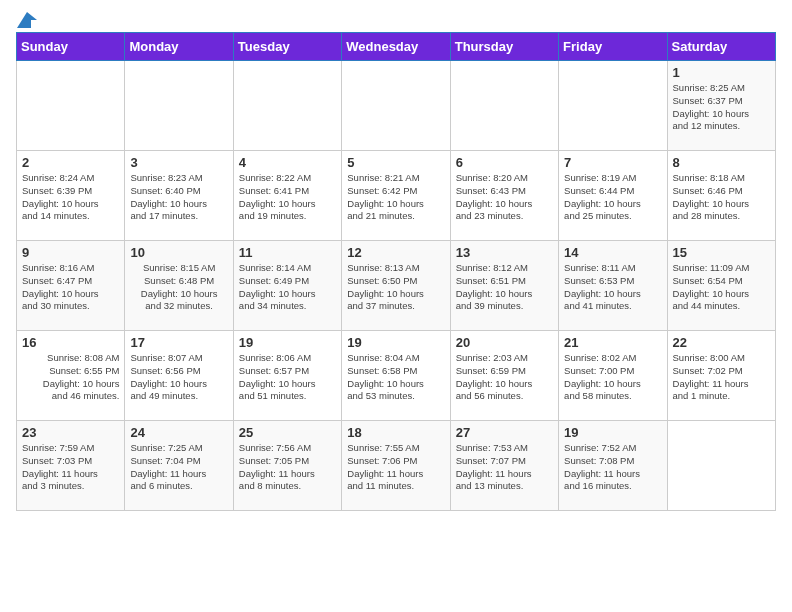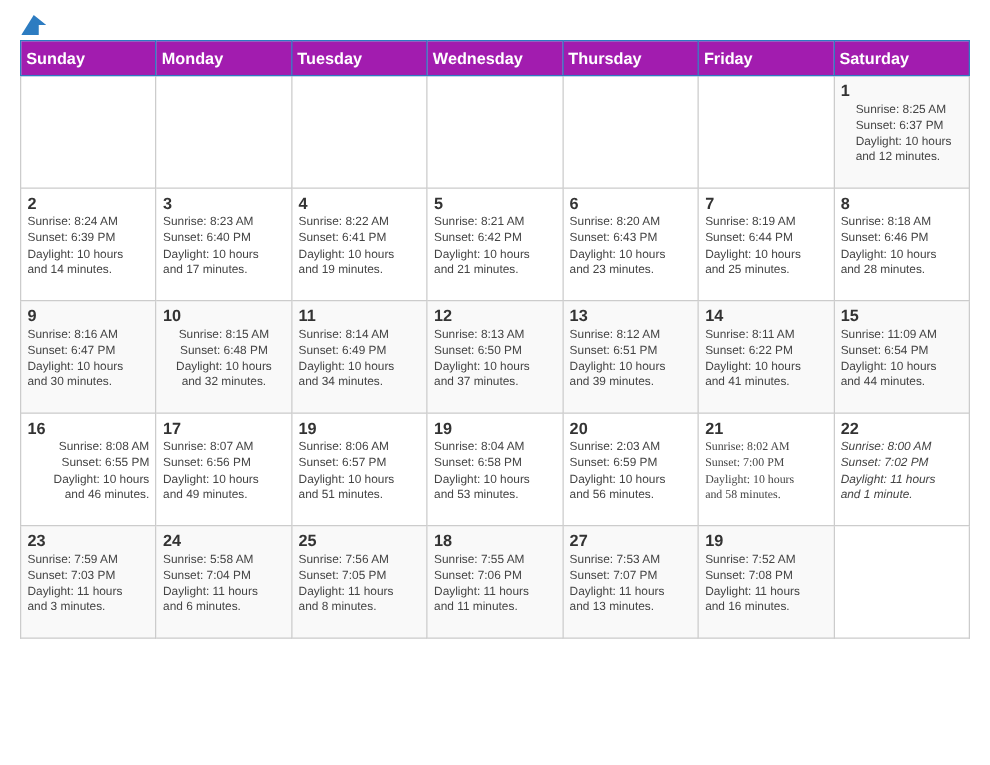--- a/index.html
+++ b/index.html
@@ -33,21 +33,21 @@
     .calendar-subtitle {
       font-size: 14px;
       color: #555;
     }
     table {
       width: 100%;
       border-collapse: collapse;
       table-layout: fixed;
     }
     thead tr th {
-      background-color: #a21caf;
+      background-color: #6d28d9;
       color: #fff;
       font-size: 13px;
       font-weight: bold;
       padding: 6px 4px;
       text-align: left;
       border: 1px solid #2d7cc1;
     }
     tbody tr td {
       border: 1px solid #ccc;
       vertical-align: top;
@@ -109,21 +109,21 @@
   <tbody id="calendar-body">
   <tr>
         <td class="empty-cell"></td>
         <td class="empty-cell"></td>
         <td class="empty-cell"></td>
         <td class="empty-cell"></td>
         <td class="empty-cell"></td>
         <td class="empty-cell"></td>
         <td>
           <div class="day-number">1</div>
-          <div class="day-info" style="white-space: pre-line; margin-left: 12px;">Sunrise: 8:25 AM
+          <div class="day-info" style="white-space: pre-line;">Sunrise: 8:25 AM
 Sunset: 6:37 PM
 Daylight: 10 hours
 and 12 minutes.</div>
         </td>
       </tr>
       <tr>
         <td>
           <div class="day-number">2</div>
           <div class="day-info" style="white-space: pre-line;">Sunrise: 8:24 AM
 Sunset: 6:39 PM
@@ -205,21 +205,21 @@
         <td>
           <div class="day-number">13</div>
           <div class="day-info" style="white-space: pre-line;">Sunrise: 8:12 AM
 Sunset: 6:51 PM
 Daylight: 10 hours
 and 39 minutes.</div>
         </td>
         <td>
           <div class="day-number">14</div>
           <div class="day-info" style="white-space: pre-line;">Sunrise: 8:11 AM
-Sunset: 6:22 PM
+Sunset: 6:53 PM
 Daylight: 10 hours
 and 41 minutes.</div>
         </td>
         <td>
           <div class="day-number">15</div>
           <div class="day-info" style="white-space: pre-line;">Sunrise: 11:09 AM
 Sunset: 6:54 PM
 Daylight: 10 hours
 and 44 minutes.</div>
         </td>
@@ -255,44 +255,44 @@
         </td>
         <td>
           <div class="day-number">20</div>
           <div class="day-info" style="white-space: pre-line;">Sunrise: 2:03 AM
 Sunset: 6:59 PM
 Daylight: 10 hours
 and 56 minutes.</div>
         </td>
         <td>
           <div class="day-number">21</div>
-          <div class="day-info" style="white-space: pre-line; font-family: Liberation Serif, serif;">Sunrise: 8:02 AM
+          <div class="day-info" style="white-space: pre-line;">Sunrise: 8:02 AM
 Sunset: 7:00 PM
 Daylight: 10 hours
 and 58 minutes.</div>
         </td>
         <td>
           <div class="day-number">22</div>
-          <div class="day-info" style="white-space: pre-line; font-style: italic;">Sunrise: 8:00 AM
+          <div class="day-info" style="white-space: pre-line;">Sunrise: 8:00 AM
 Sunset: 7:02 PM
 Daylight: 11 hours
 and 1 minute.</div>
         </td>
       </tr>
       <tr>
         <td>
           <div class="day-number">23</div>
           <div class="day-info" style="white-space: pre-line;">Sunrise: 7:59 AM
 Sunset: 7:03 PM
 Daylight: 11 hours
 and 3 minutes.</div>
         </td>
         <td>
           <div class="day-number">24</div>
-          <div class="day-info" style="white-space: pre-line;">Sunrise: 5:58 AM
+          <div class="day-info" style="white-space: pre-line;">Sunrise: 7:25 AM
 Sunset: 7:04 PM
 Daylight: 11 hours
 and 6 minutes.</div>
         </td>
         <td>
           <div class="day-number">25</div>
           <div class="day-info" style="white-space: pre-line;">Sunrise: 7:56 AM
 Sunset: 7:05 PM
 Daylight: 11 hours
 and 8 minutes.</div>

